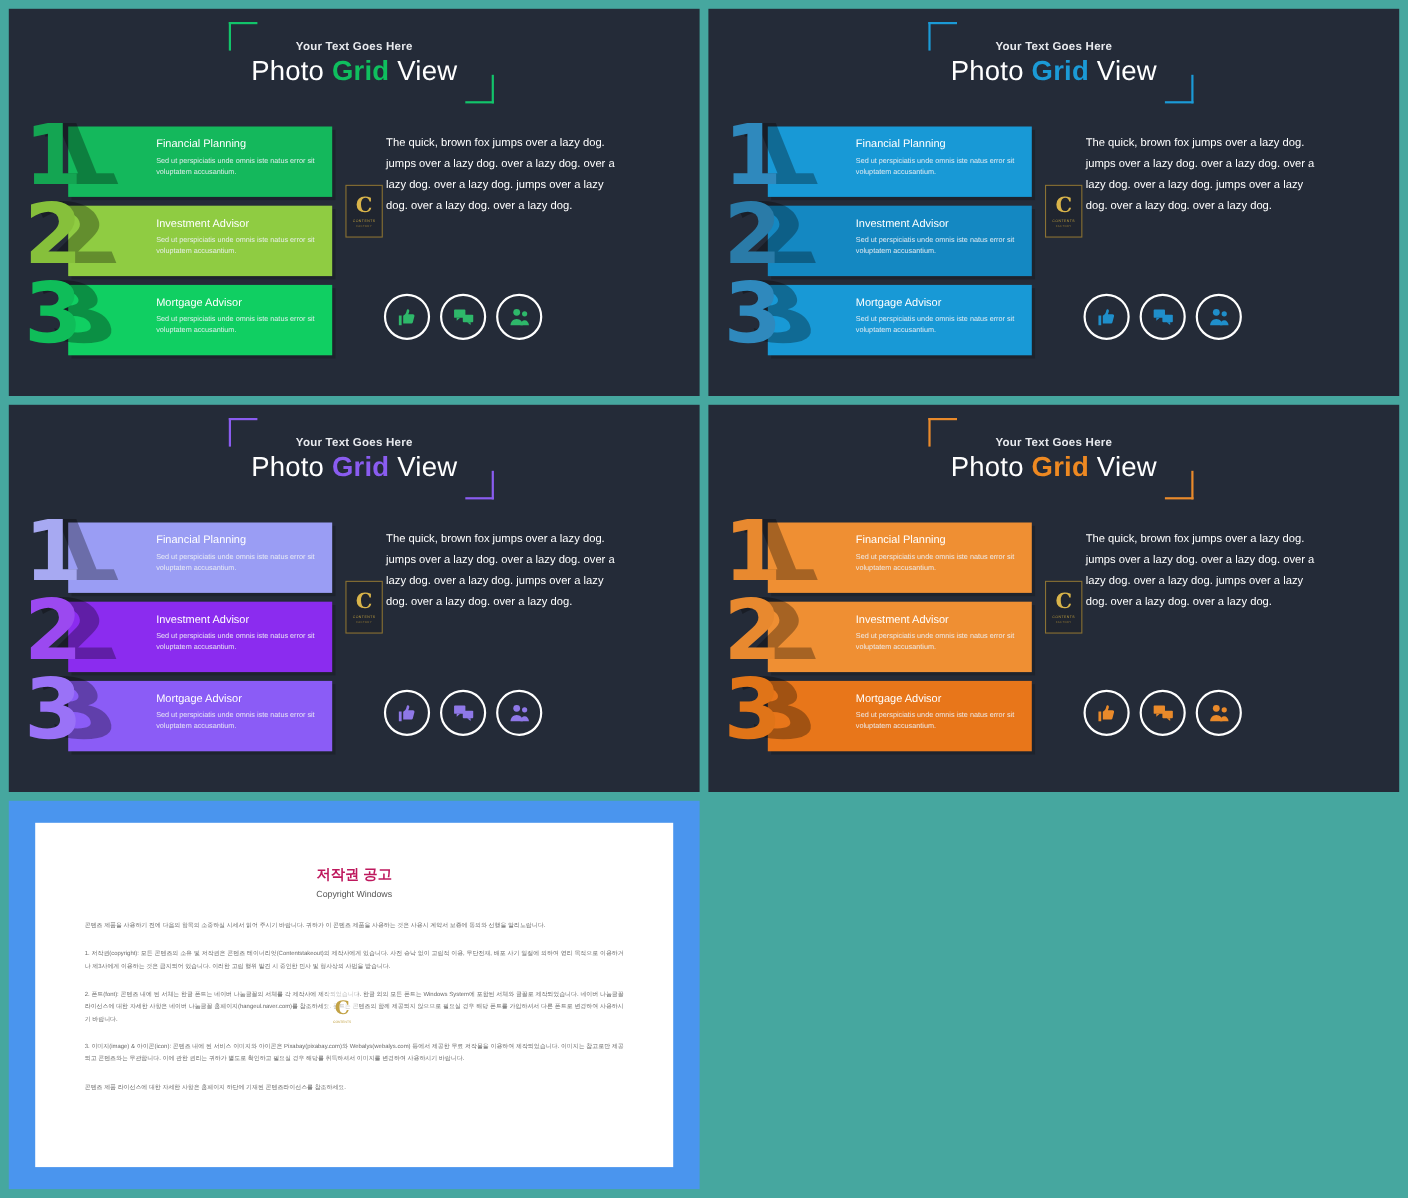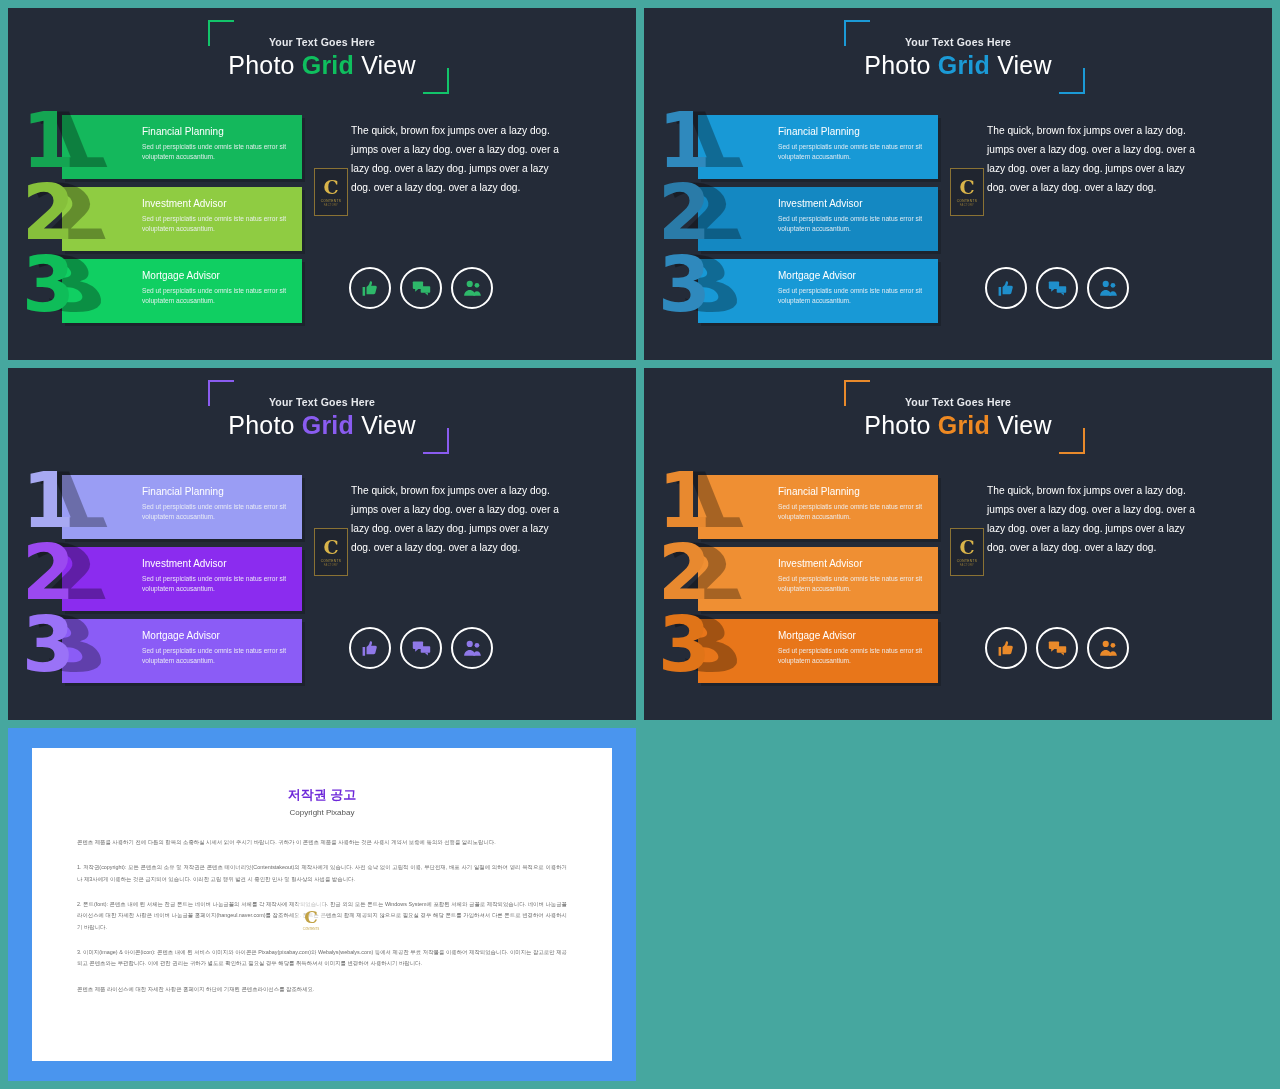--- a/index.html
+++ b/index.html
@@ -93,21 +93,21 @@
   .doc-frame{
     position:absolute;left:8px;top:728px;width:628px;height:353px;
     background:#4a95ee;
   }
   .doc-page{
     position:absolute;left:24px;top:20px;width:580px;height:313px;
     background:#ffffff;overflow:hidden;
   }
   .doc-inner{padding:38px 45px 0 45px;position:relative;}
   .doc-title{
-    text-align:center;font-size:13px;font-weight:bold;color:#6d28d9;margin:0 0 4px 0;
+    text-align:center;font-size:13px;font-weight:bold;color:#be185d;margin:0 0 4px 0;
   }
   .doc-sub{text-align:center;font-size:8px;color:#555;margin:0 0 20px 0;}
   .doc-p{
     font-size:5.4px;line-height:2.1;color:#6a6a6a;margin:0 0 14px 0;text-align:justify;
   }
   .doc-watermark{
     position:absolute;left:265px;top:152px;width:28px;height:40px;
     background:rgba(255,255,255,.55);
     display:flex;flex-direction:column;align-items:center;justify-content:center;
   }
@@ -373,21 +373,21 @@
             </svg>
           </div>
         </div>
       </div>
     </div>
 
   <div class="doc-frame">
     <div class="doc-page">
       <div class="doc-inner">
         <h1 class="doc-title">저작권 공고</h1>
-        <p class="doc-sub">Copyright Pixabay</p>
+        <p class="doc-sub">Copyright Windows</p>
         <div id="doc-body">
             <p class="doc-p">콘텐츠 제품을 사용하기 전에 다음의 항목의 소중하실 시세서 읽어 주시기 바랍니다. 귀하가 이 콘텐츠 제품을 사용하는 것은 사용시 계약서 보증에 동의와 선행을 알리노랍니다.</p>
             <p class="doc-p">1. 저작권(copyright): 모든 콘텐츠의 소유 및 저작권은 콘텐츠 테이너리엇(Contentstakeout)의 제작사에게 있습니다. 사전 승낙 없이 고립적 이용, 무단전재, 배포 사기 일절에 의하여 영리 목적으로 이용하거나 제3사에게 이용하는 것은 금지되어 있습니다. 이러한 고립 행위 발견 시 중인한 민사 및 형사상의 사법을 받습니다.</p>
             <p class="doc-p">2. 폰트(font): 콘텐츠 내에 된 서체는 한글 폰트는 네이버 나눔글꼴의 서체를 각 제작사에 제작되었습니다. 한글 외의 모든 폰트는 Windows System에 포함된 서체와 글꼴로 제작되었습니다. 네이버 나눔글꼴 라이선스에 대한 자세한 사항은 네이버 나눔글꼴 홈페이지(hangeul.naver.com)를 참조하세요. 폰트는 콘텐츠의 함께 제공되지 않으므로 필요실 경우 해당 폰트를 가입하셔서 다른 폰트로 변경하여 사용하시기 바랍니다.</p>
             <p class="doc-p">3. 이미지(image) &amp; 아이콘(icon): 콘텐츠 내에 된 서비스 이미지와 아이콘은 Pixabay(pixabay.com)와 Webalys(webalys.com) 등에서 제공한 무료 저작물을 이용하여 제작되었습니다. 이미지는 참고로만 제공되고 콘텐츠와는 무관합니다. 이에 관한 권리는 귀하가 별도로 확인하고 필요실 경우 해당를 취득하셔서 이미지를 변경하여 사용하시기 바랍니다.</p>
             <p class="doc-p">콘텐츠 제품 라이선스에 대한 자세한 사항은 홈페이지 하단에 기재된 콘텐츠라이선스를 참조하세요.</p>
           </div>
       </div>
       <div class="doc-watermark">
         <div class="lc">C</div>

